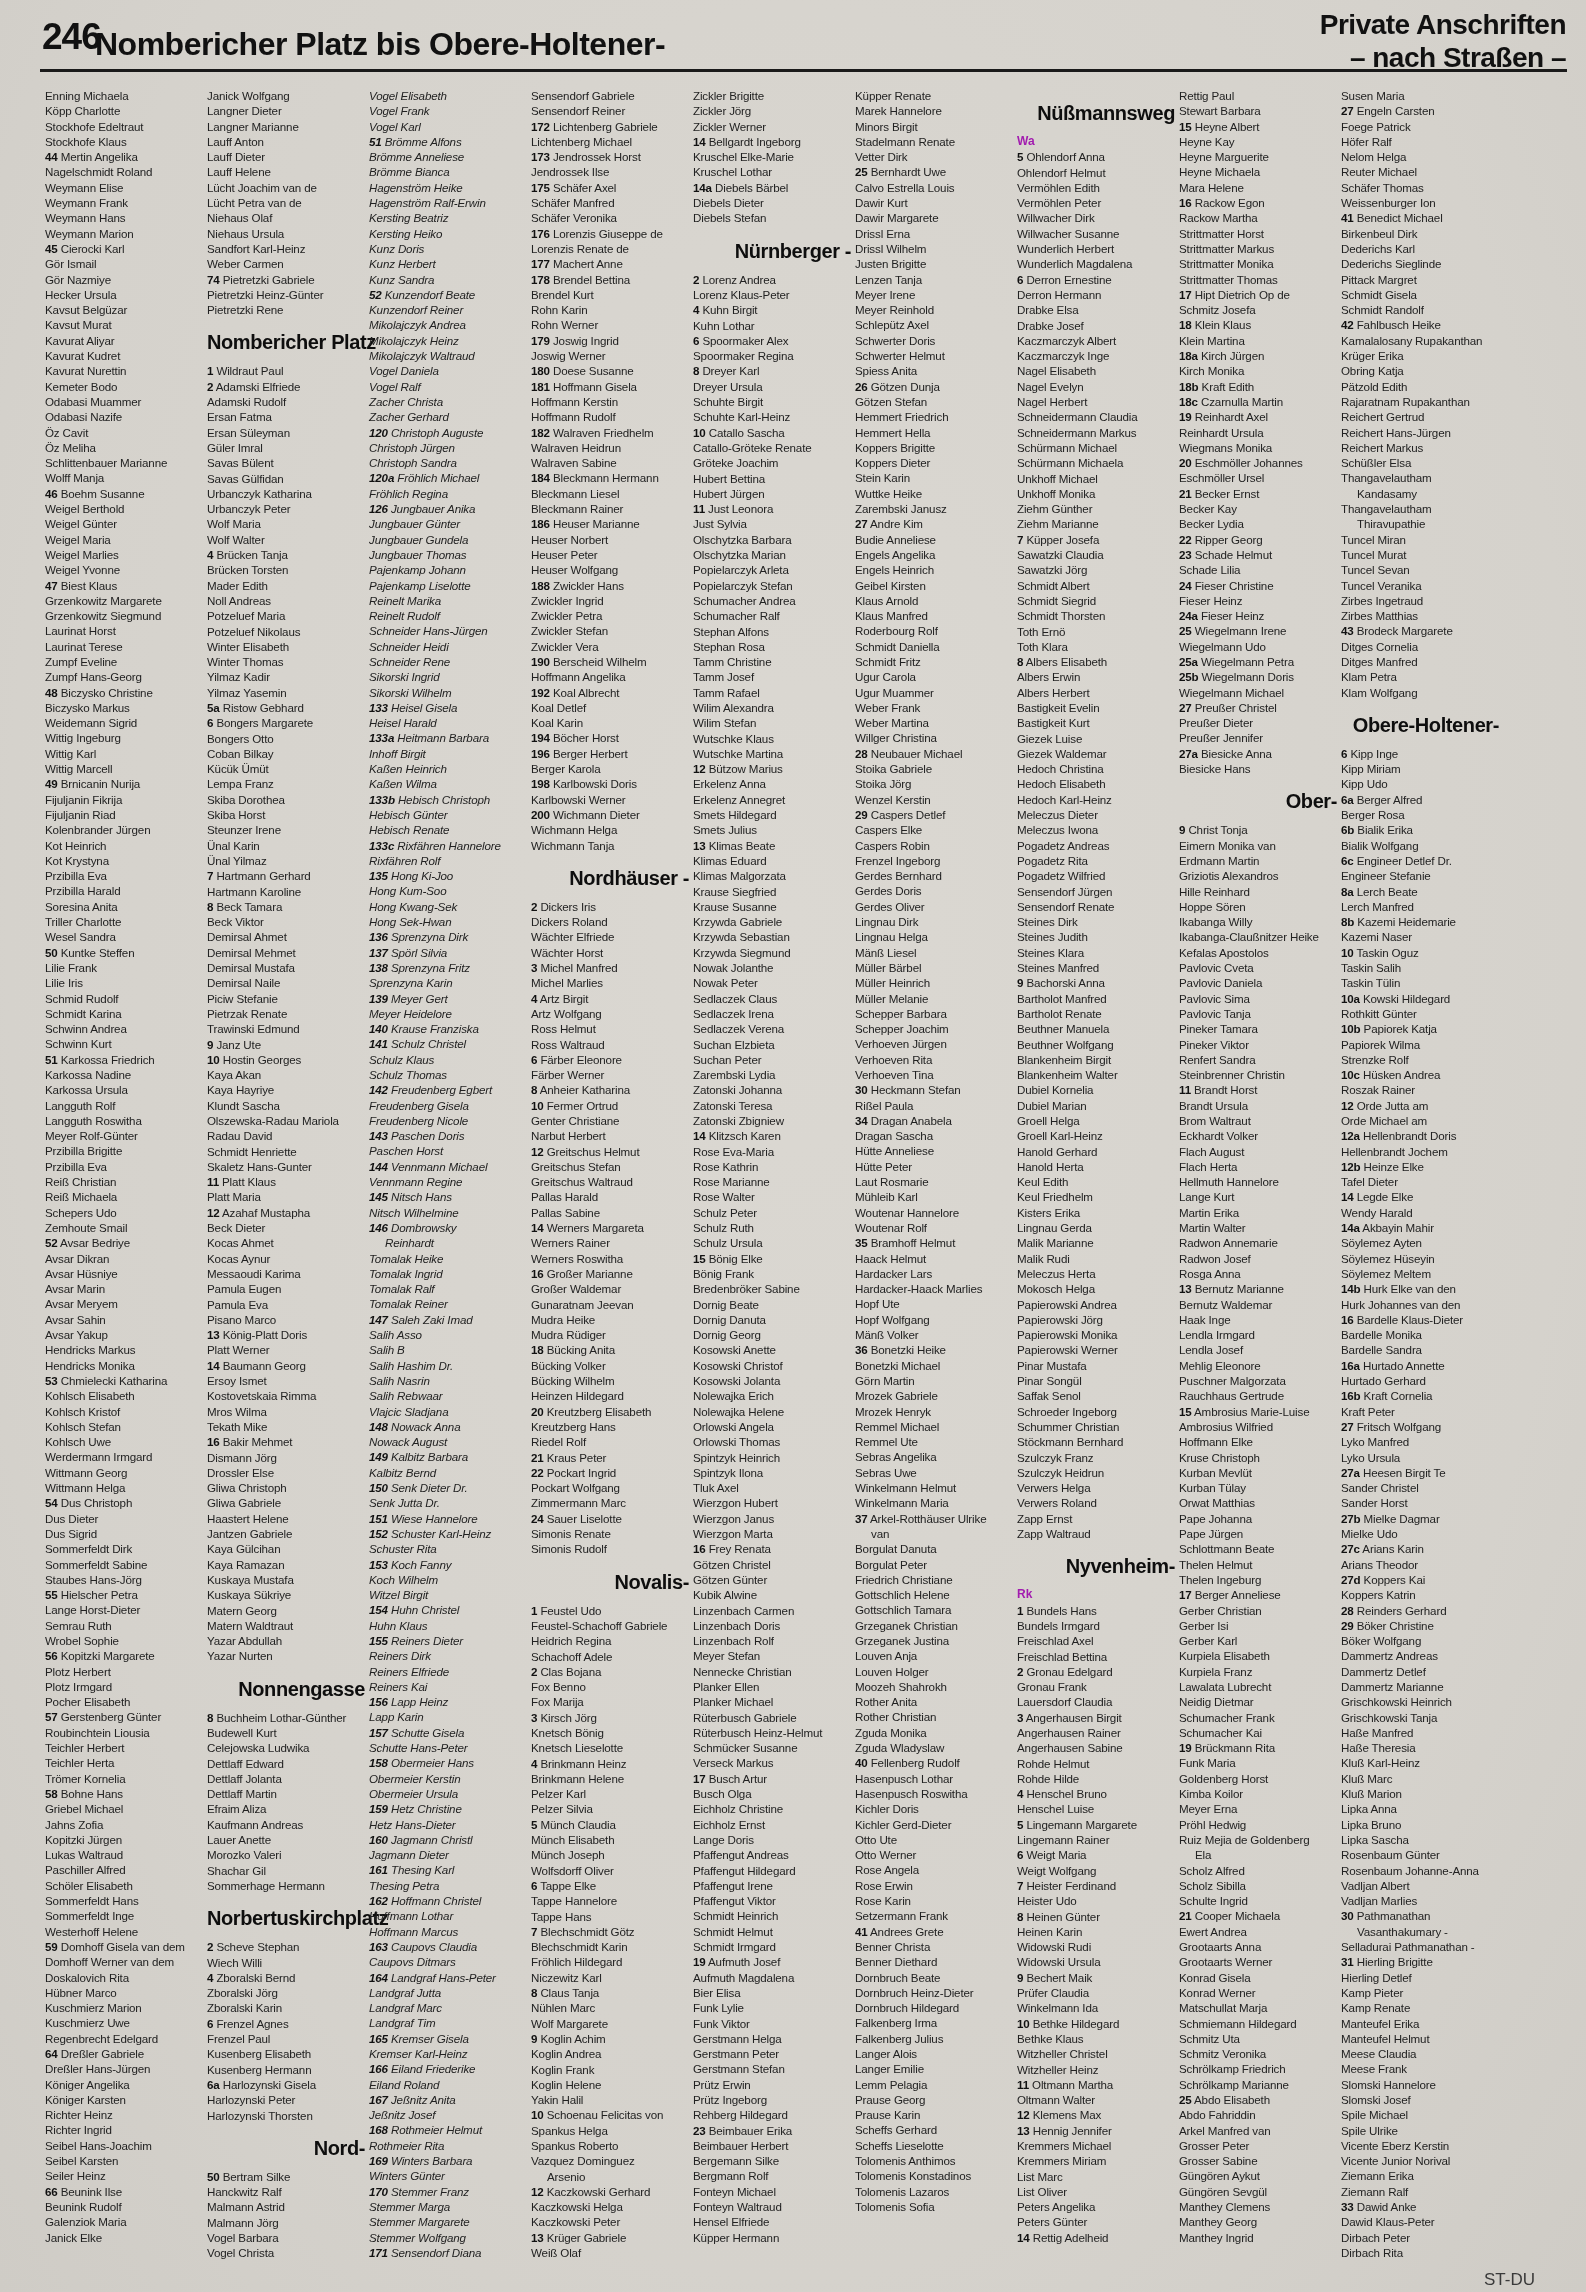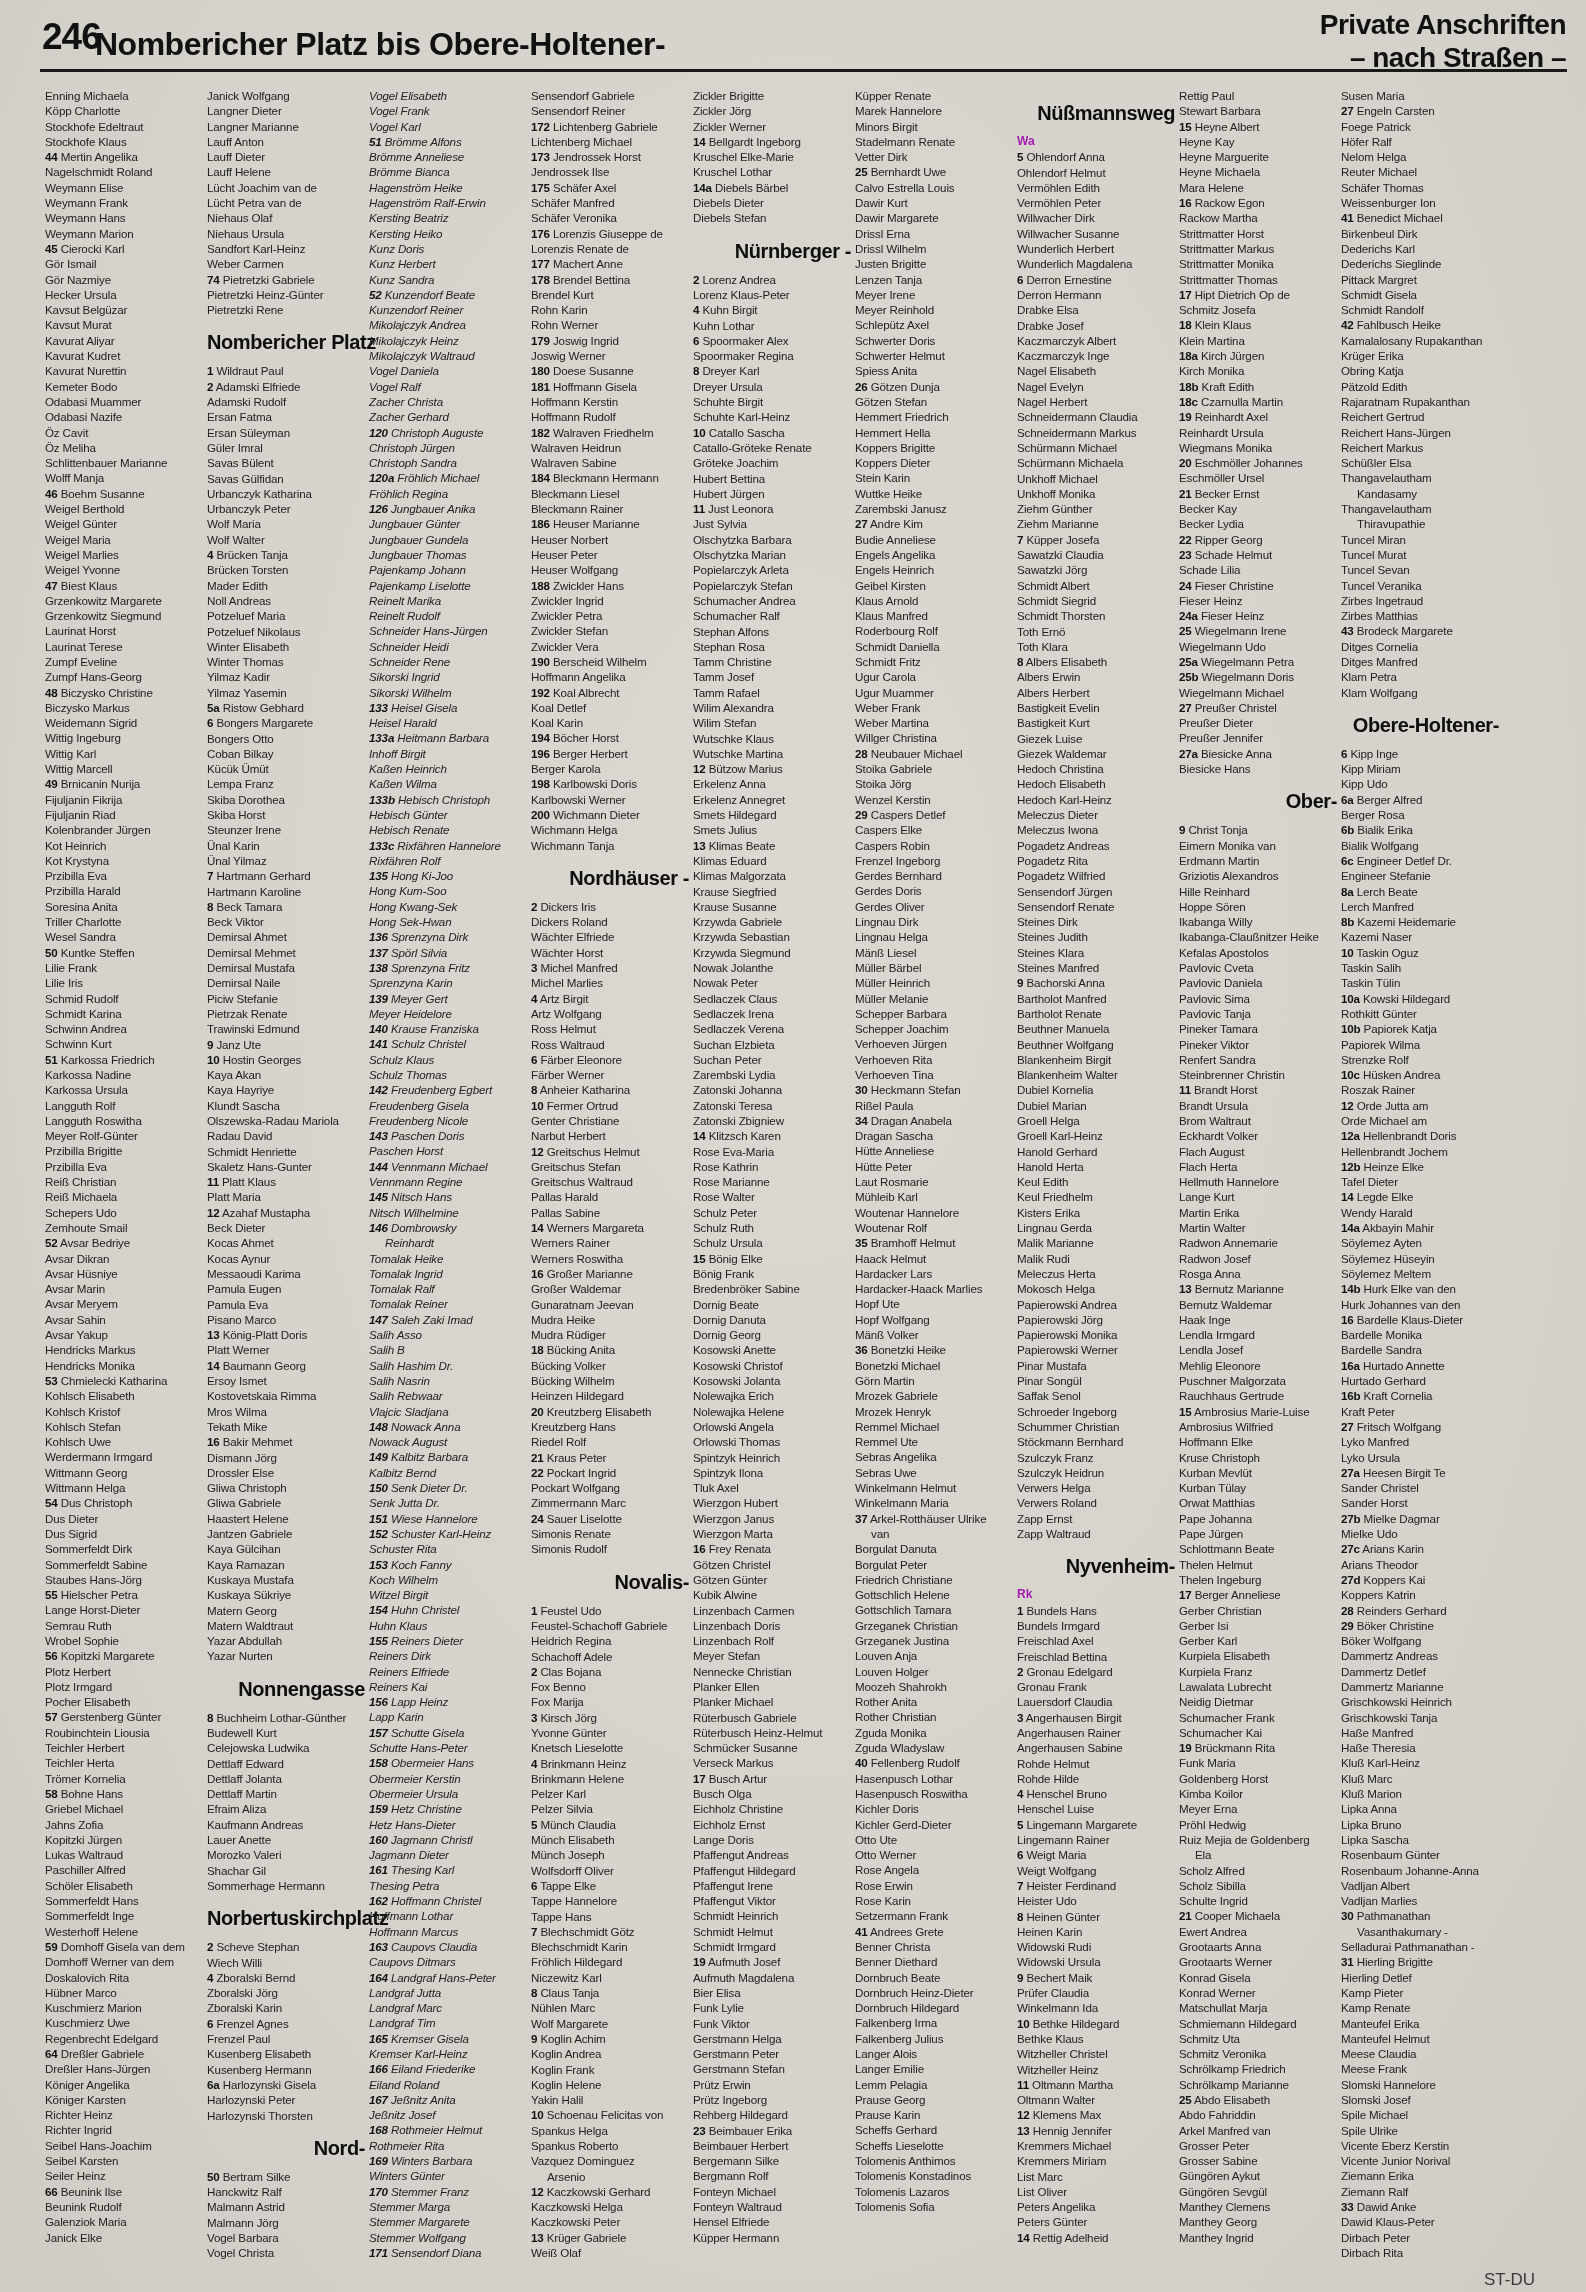--- a/index.html
+++ b/index.html
@@ -556,21 +556,21 @@
         <div class="line">Simonis Rudolf</div>
         <div class="street">Novalis-</div>
         <div class="line"><b>1</b> Feustel Udo</div>
         <div class="line">Feustel-Schachoff Gabriele</div>
         <div class="line">Heidrich Regina</div>
         <div class="line">Schachoff Adele</div>
         <div class="line"><b>2</b> Clas Bojana</div>
         <div class="line">Fox Benno</div>
         <div class="line">Fox Marija</div>
         <div class="line"><b>3</b> Kirsch Jörg</div>
-        <div class="line">Yvonne Günter</div>
+        <div class="line">Knetsch Bönig</div>
         <div class="line">Knetsch Lieselotte</div>
         <div class="line"><b>4</b> Brinkmann Heinz</div>
         <div class="line">Brinkmann Helene</div>
         <div class="line">Pelzer Karl</div>
         <div class="line">Pelzer Silvia</div>
         <div class="line"><b>5</b> Münch Claudia</div>
         <div class="line">Münch Elisabeth</div>
         <div class="line">Münch Joseph</div>
         <div class="line">Wolfsdorff Oliver</div>
         <div class="line"><b>6</b> Tappe Elke</div>

